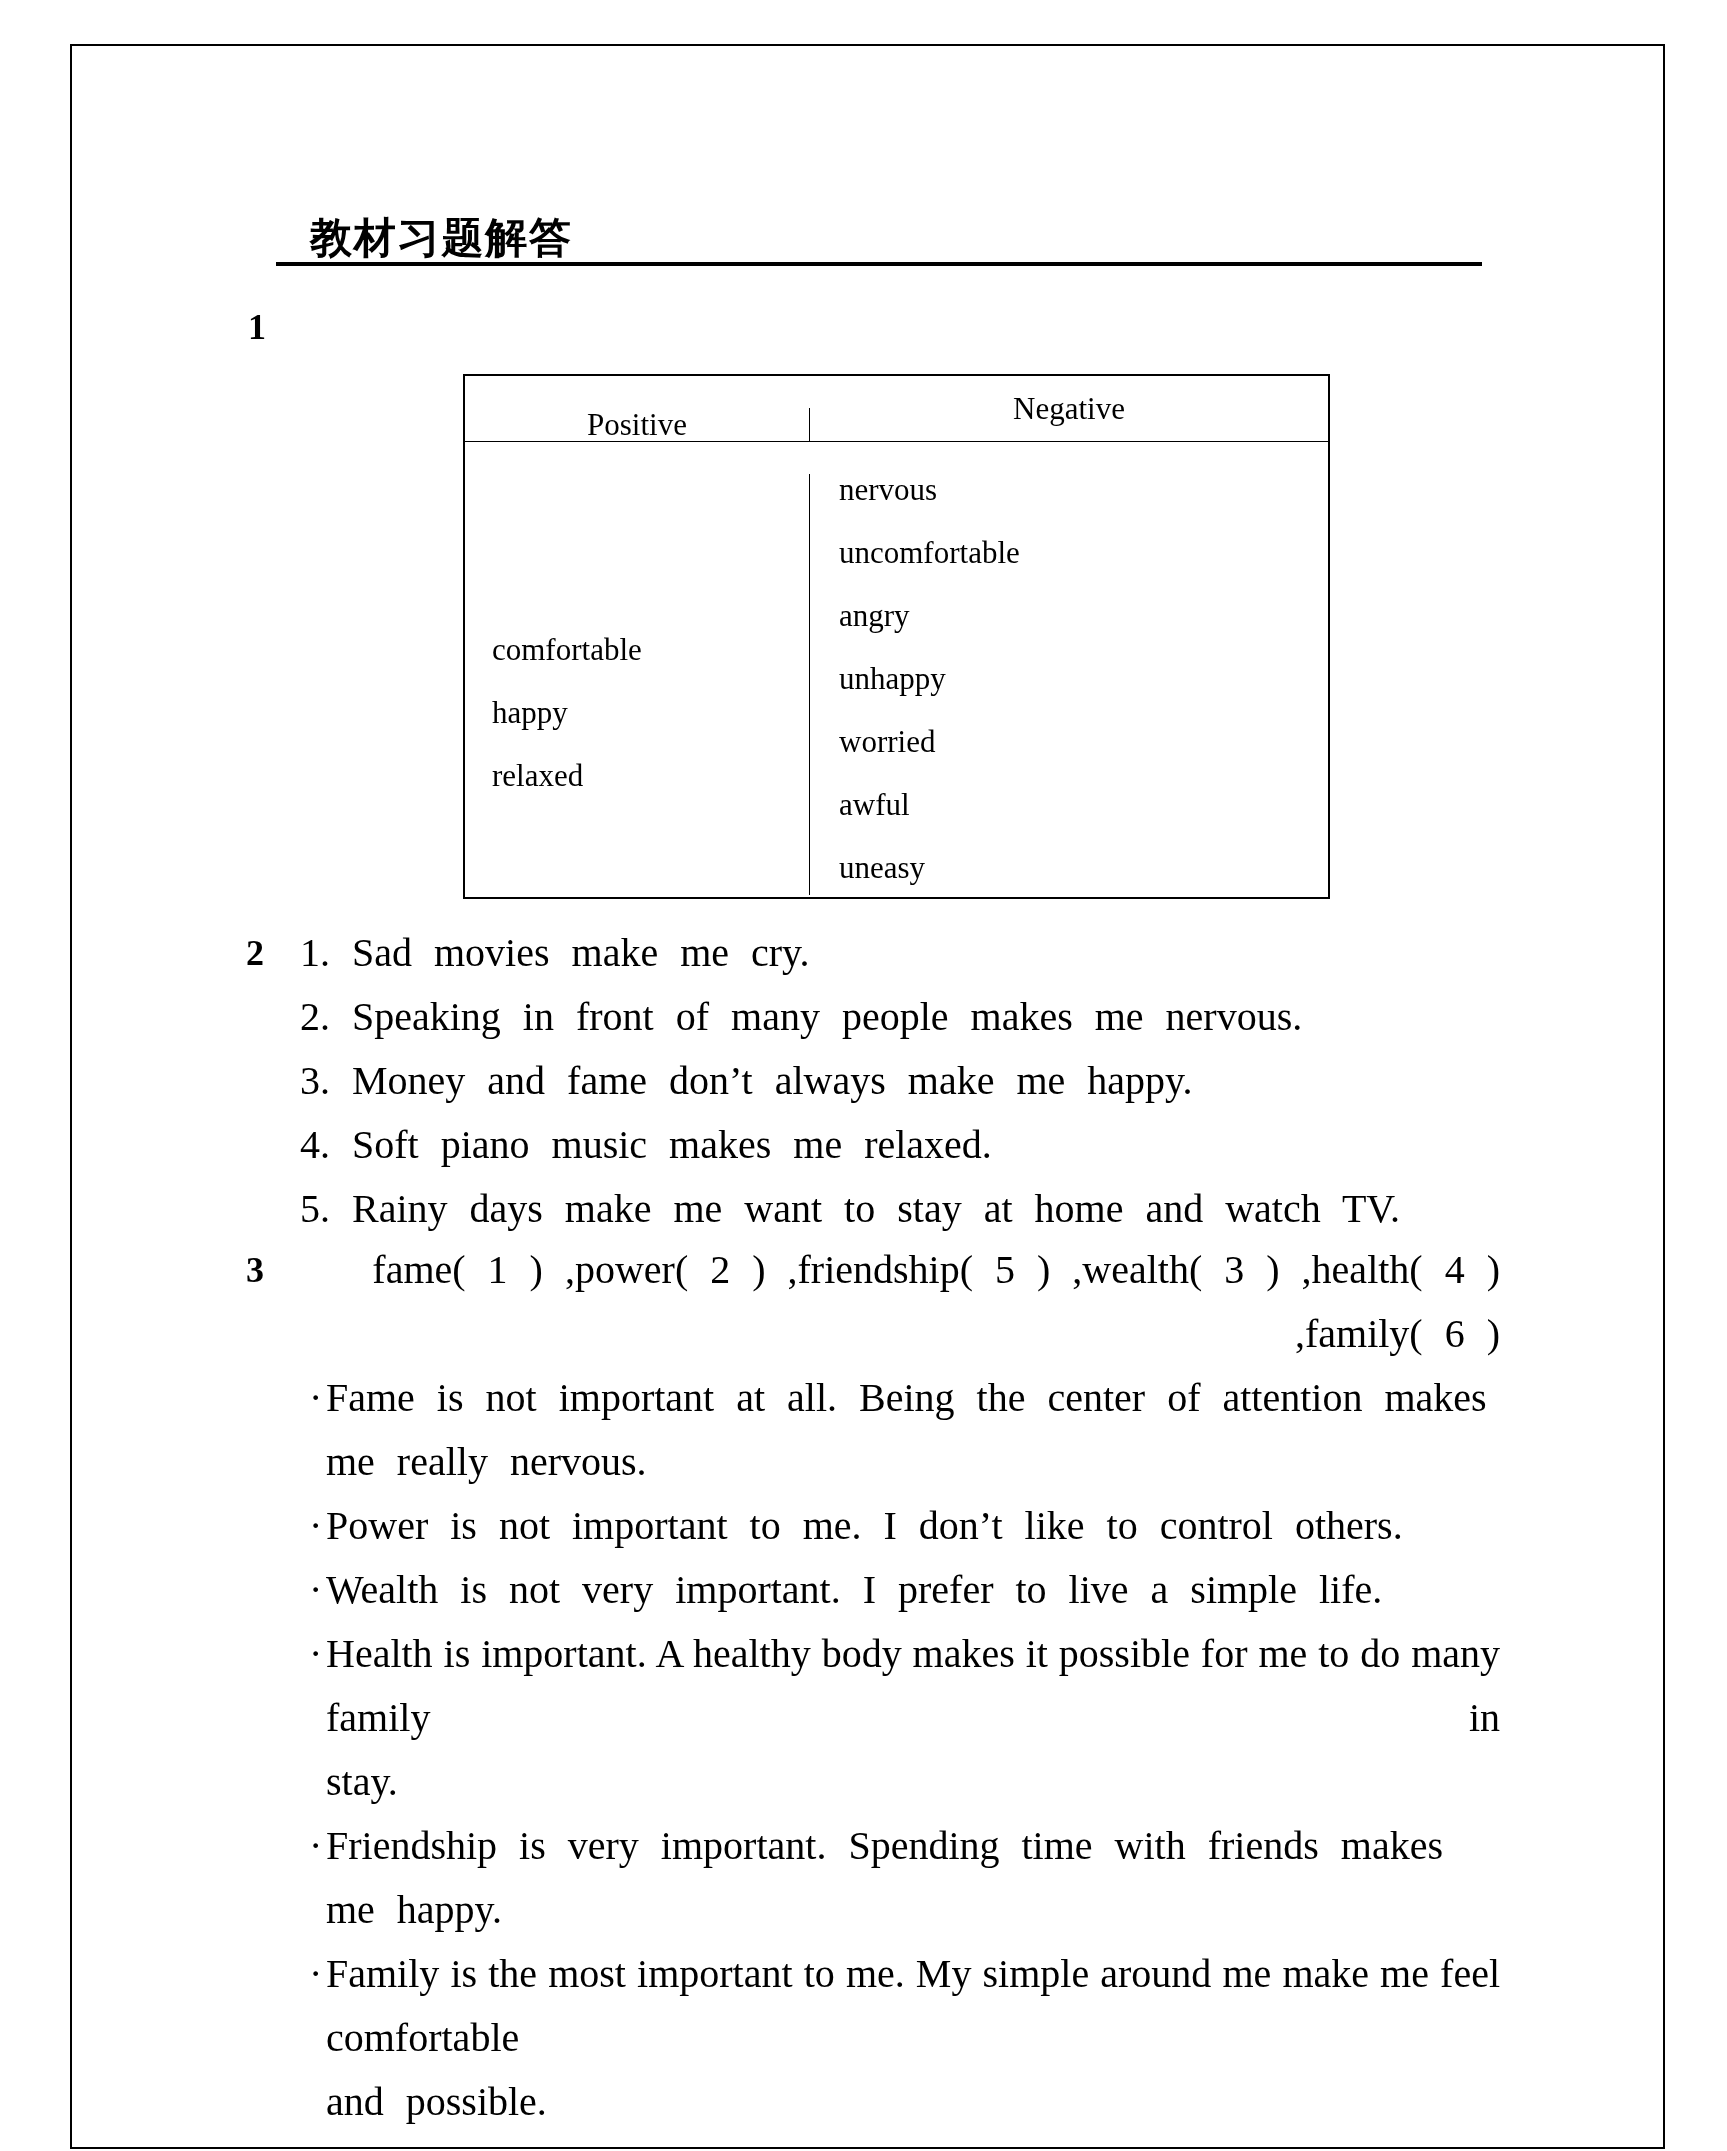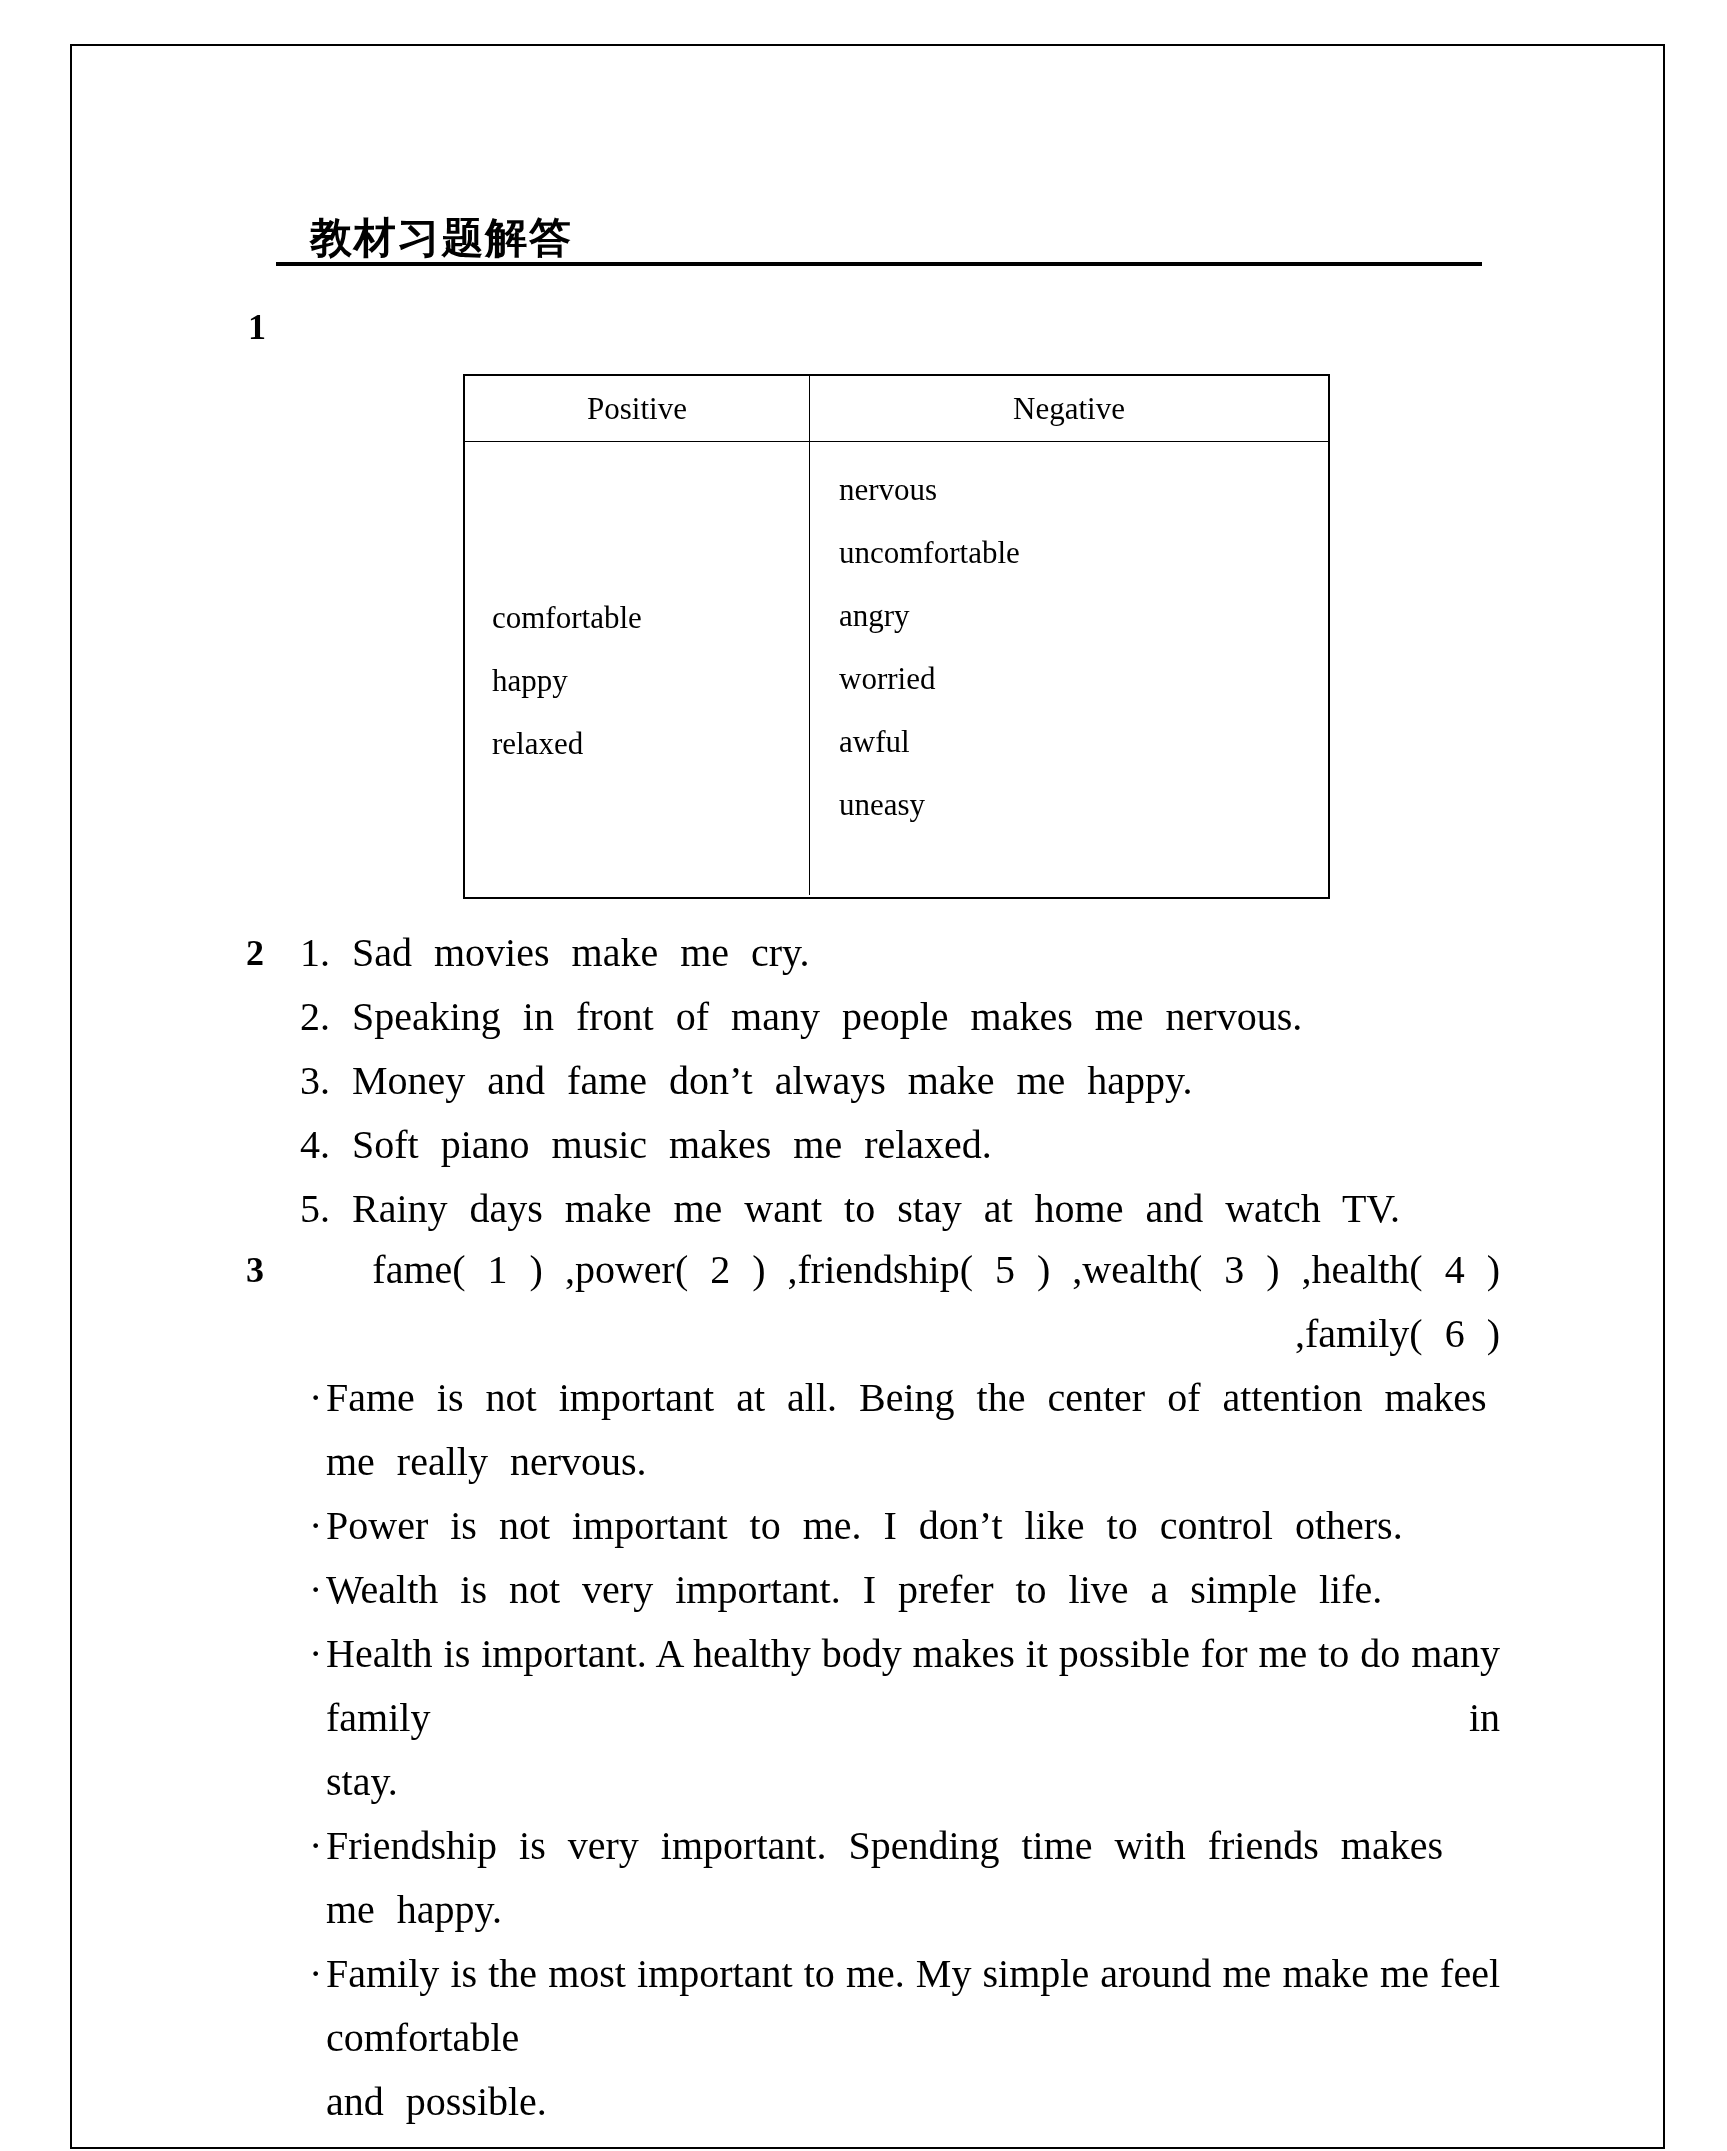--- a/index.html
+++ b/index.html
@@ -55,21 +55,21 @@
     border: 2.7px solid #000;
     box-sizing: border-box;
     font-size: 31px;
   }
   .t-header { display: flex; height: 65px; border-bottom: 1.8px solid #000; }
   .t-header .hcell {
     display: flex; align-items: center; justify-content: center;
     word-spacing: 0.3em;
   }
   .t-body { display: flex; height: 453px; }
-  .col-left  { width: 345px; border-right: 1.8px solid #000; box-sizing: border-box; }
+  .col-left  { width: 345px; border-right: 1.8px solid #000; box-sizing: border-box; margin-top: 32px; }
   .col-right { flex: 1; }
   .t-body .col-left  { padding: 144px 0 0 27px; line-height: 63px; }
   .t-body .col-right { padding: 16.4px 0 0 29px;  line-height: 63px; }
 
   
   .section {
     position: absolute;
     display: flex;
     align-items: flex-start;
   }
@@ -114,20 +114,21 @@
   <div class="t-body">
     <div class="col-left">
       <div>comfortable</div>
       <div>happy</div>
       <div>relaxed</div>
     </div>
     <div class="col-right">
       <div>nervous</div>
       <div>uncomfortable</div>
       <div>angry</div>
+      <div>unhappy</div>
       <div>worried</div>
       <div>awful</div>
       <div>uneasy</div>
     </div>
   </div>
 </div>
 
 <div class="section" id="sec2">
   <div class="marker">2</div>
   <div class="content">

